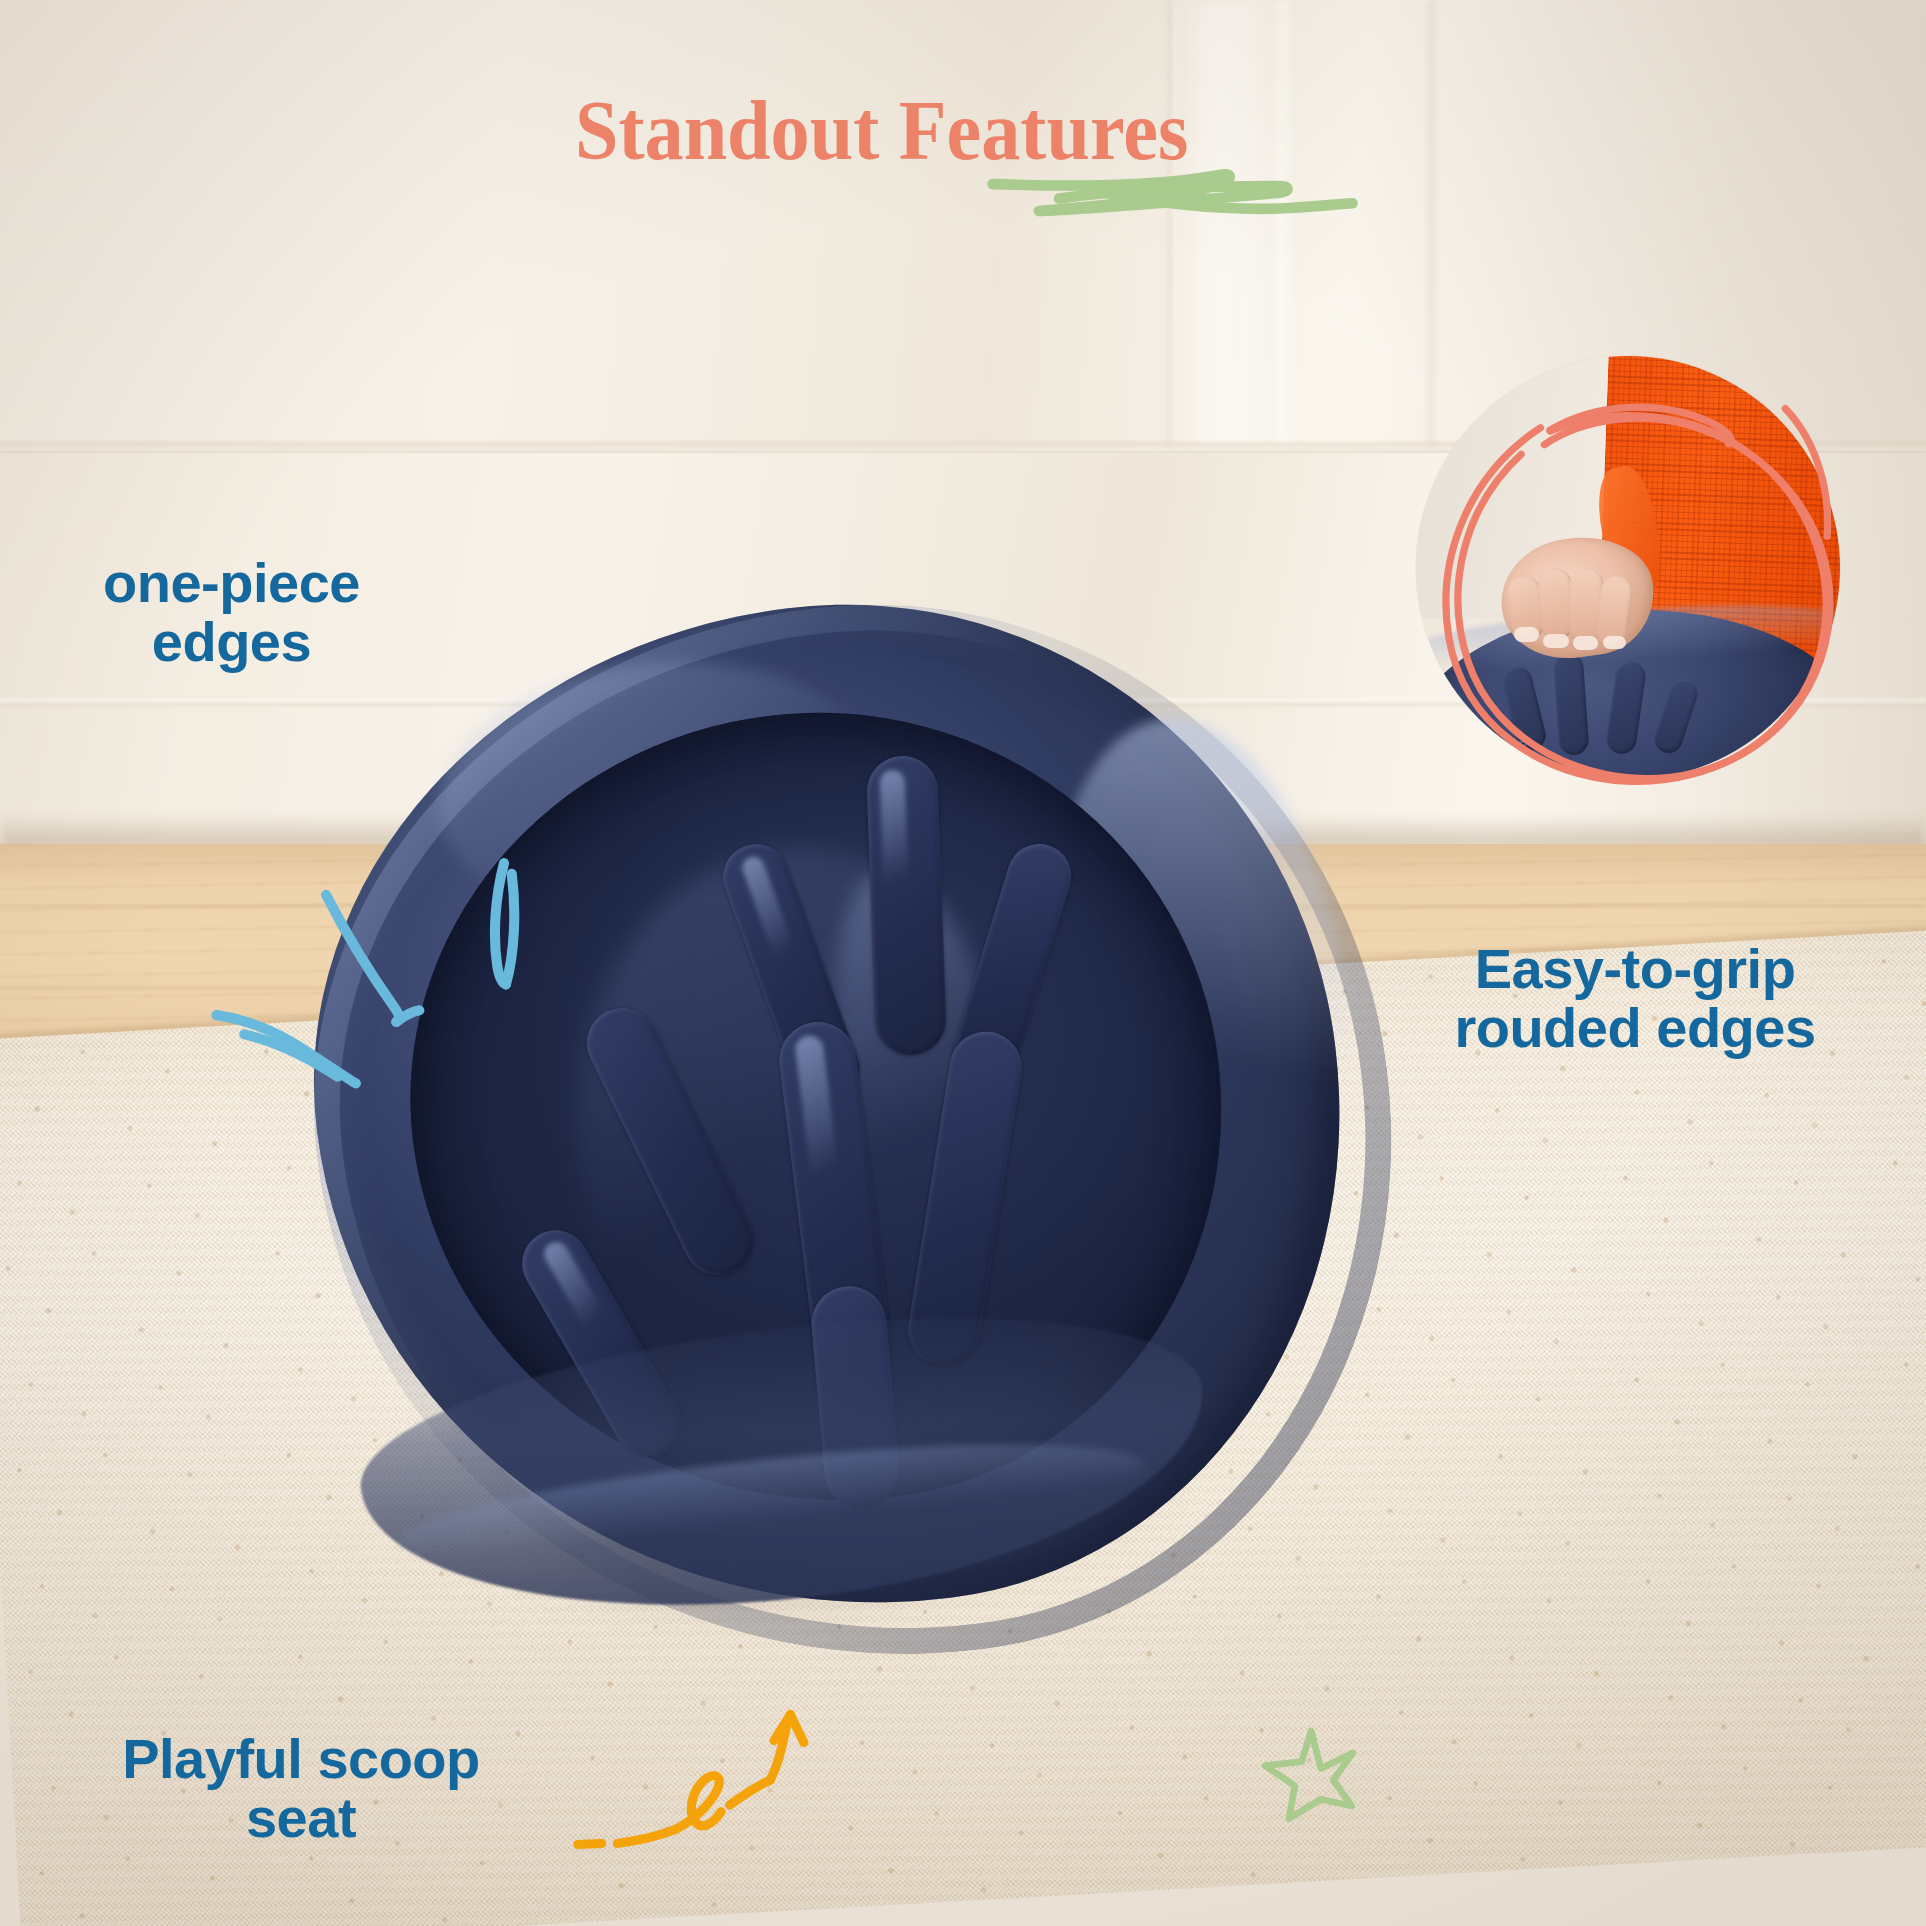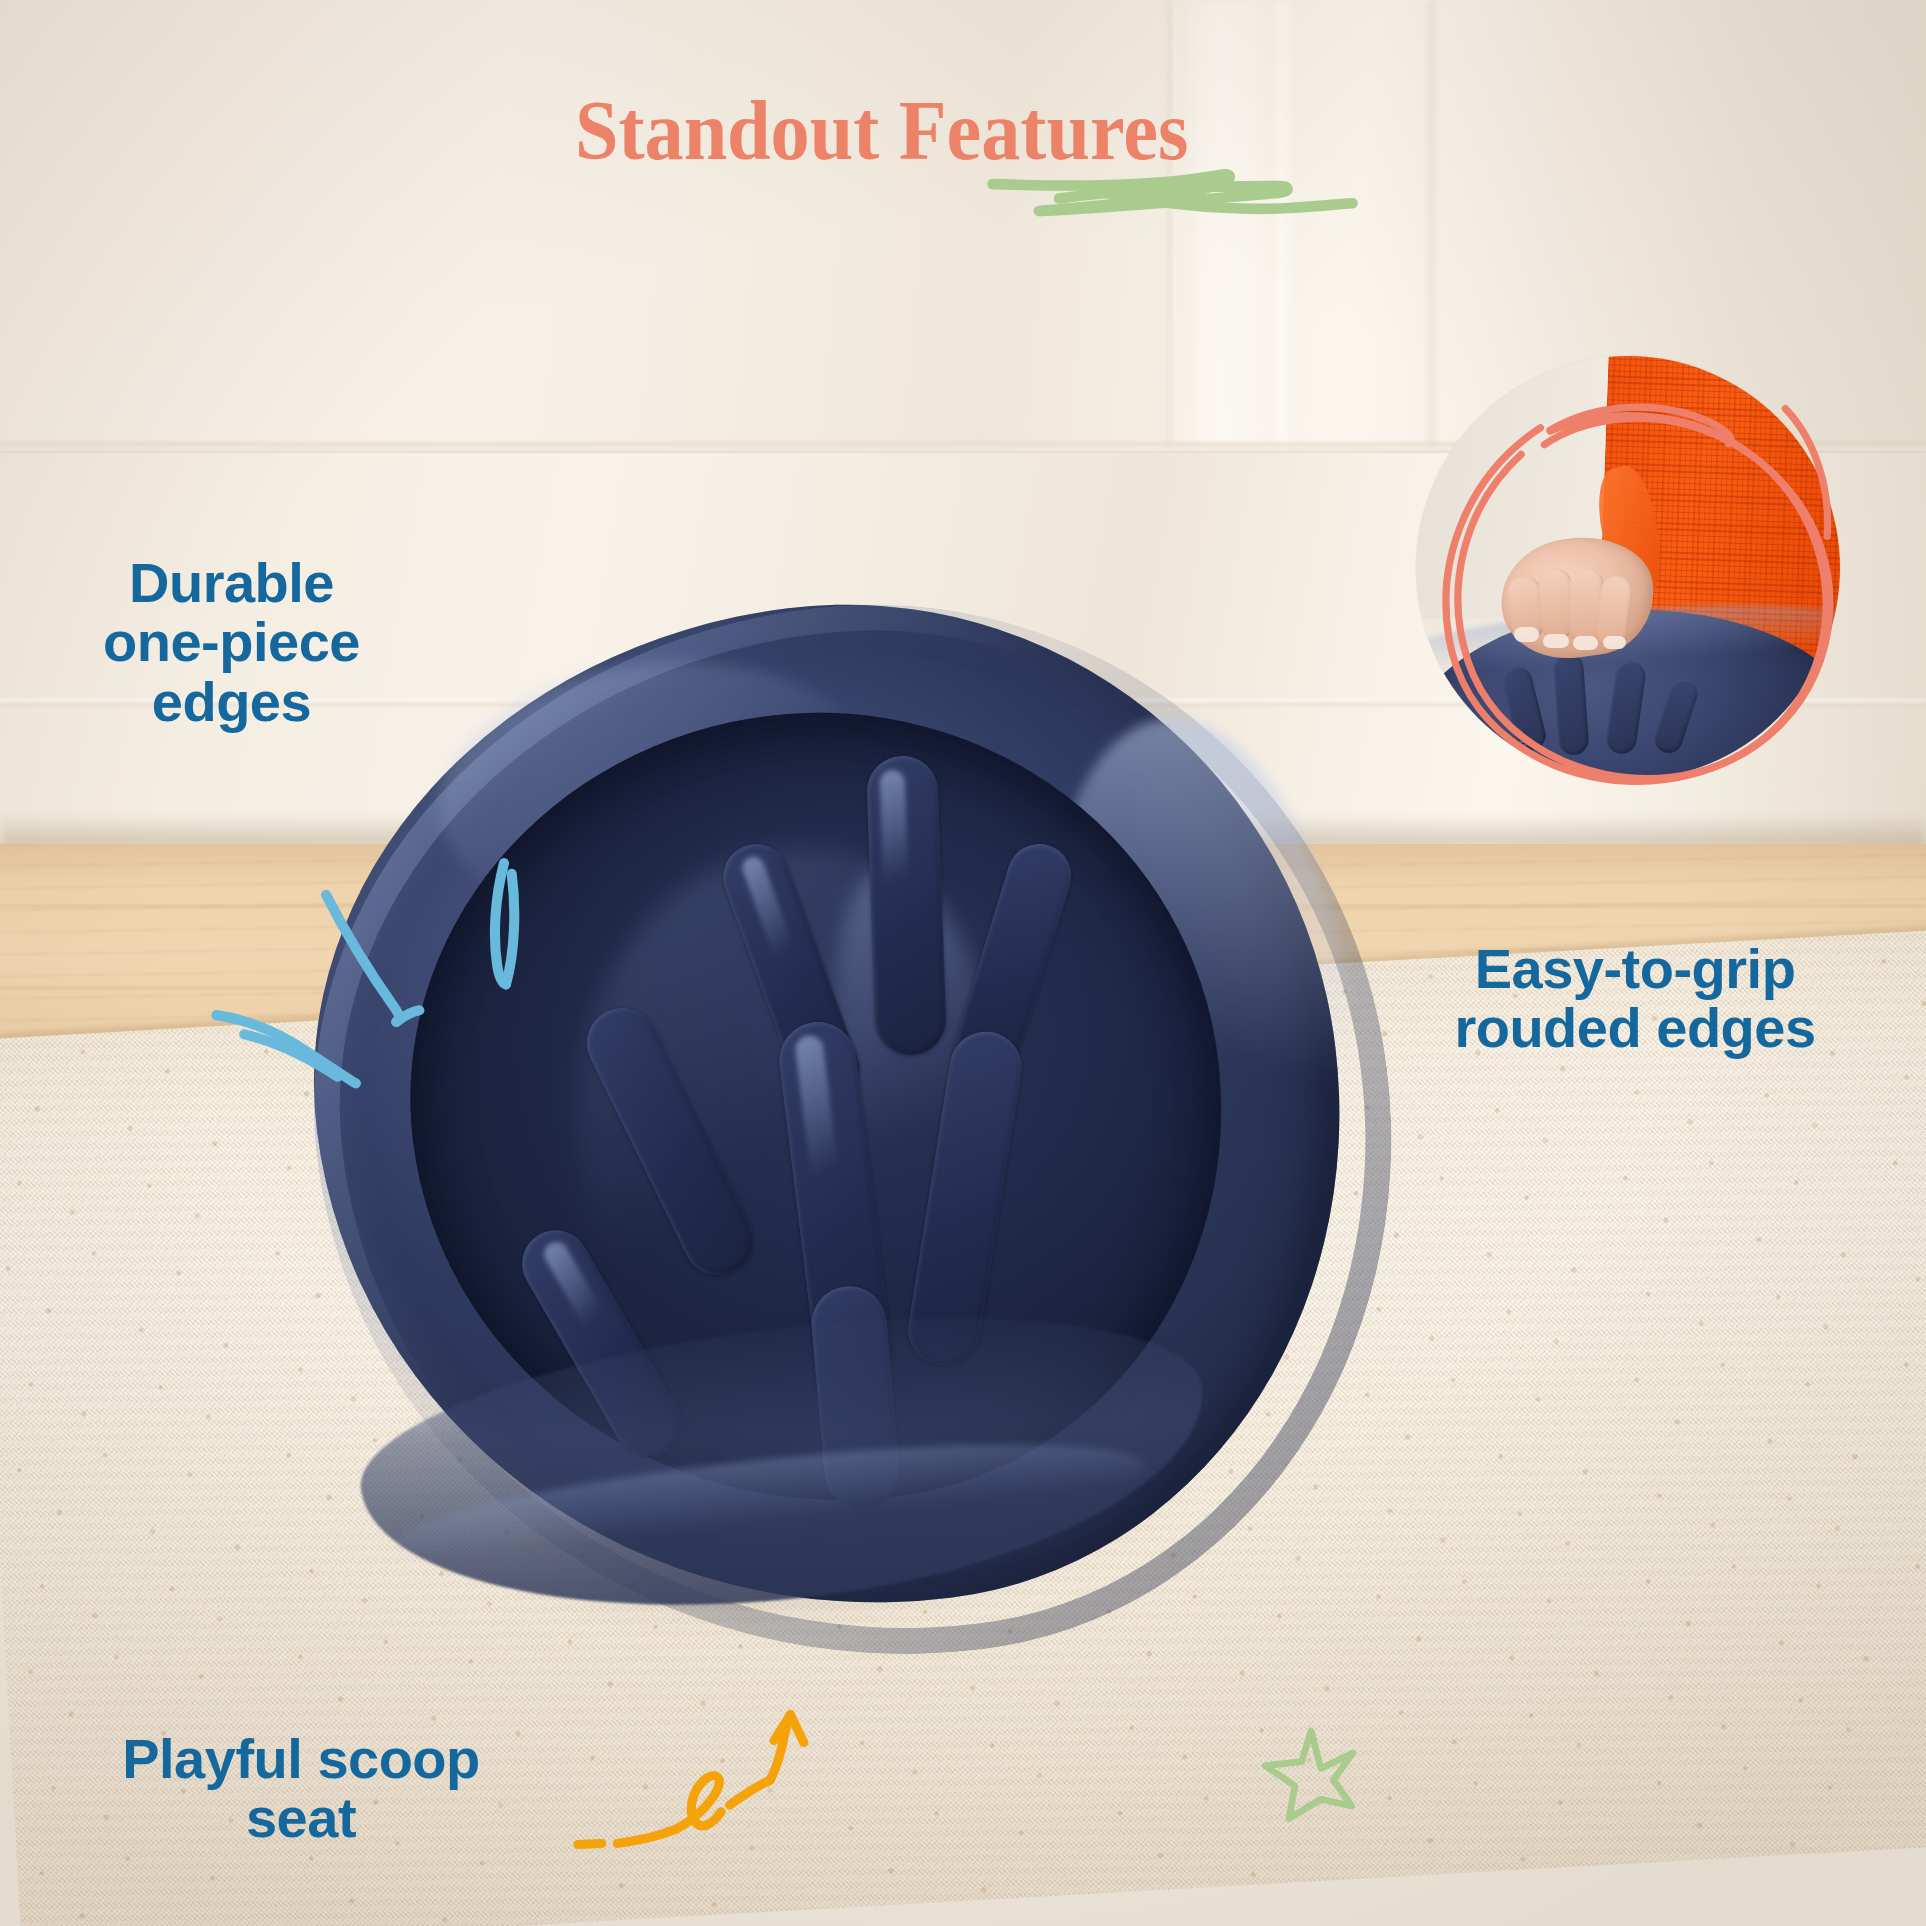--- a/index.html
+++ b/index.html
@@ -467,21 +467,20 @@
     <g fill="none" stroke="#a9cb8e" stroke-width="22" stroke-linecap="round" stroke-linejoin="round">
       <path d="M 22 62 C 150 66, 330 72, 500 42 C 520 39, 520 52, 500 60
                C 400 96, 230 108, 120 118"></path>
       <path d="M 118 118 C 270 112, 450 94, 620 80 C 640 78, 640 66, 618 66
                C 470 66, 300 72, 160 92"></path>
       <path d="M 262 82 C 380 104, 520 118, 640 112 C 700 108, 740 104, 770 102"></path>
     </g>
   </svg>
 
   <div class="label lbl-durable">
-    <div>Durable</div>
     <div>one-piece</div>
     <div>edges</div>
   </div>
 
   <div class="label lbl-scoop">
     <div>Playful scoop</div>
     <div>seat</div>
   </div>
 
   <div class="label lbl-grip">

